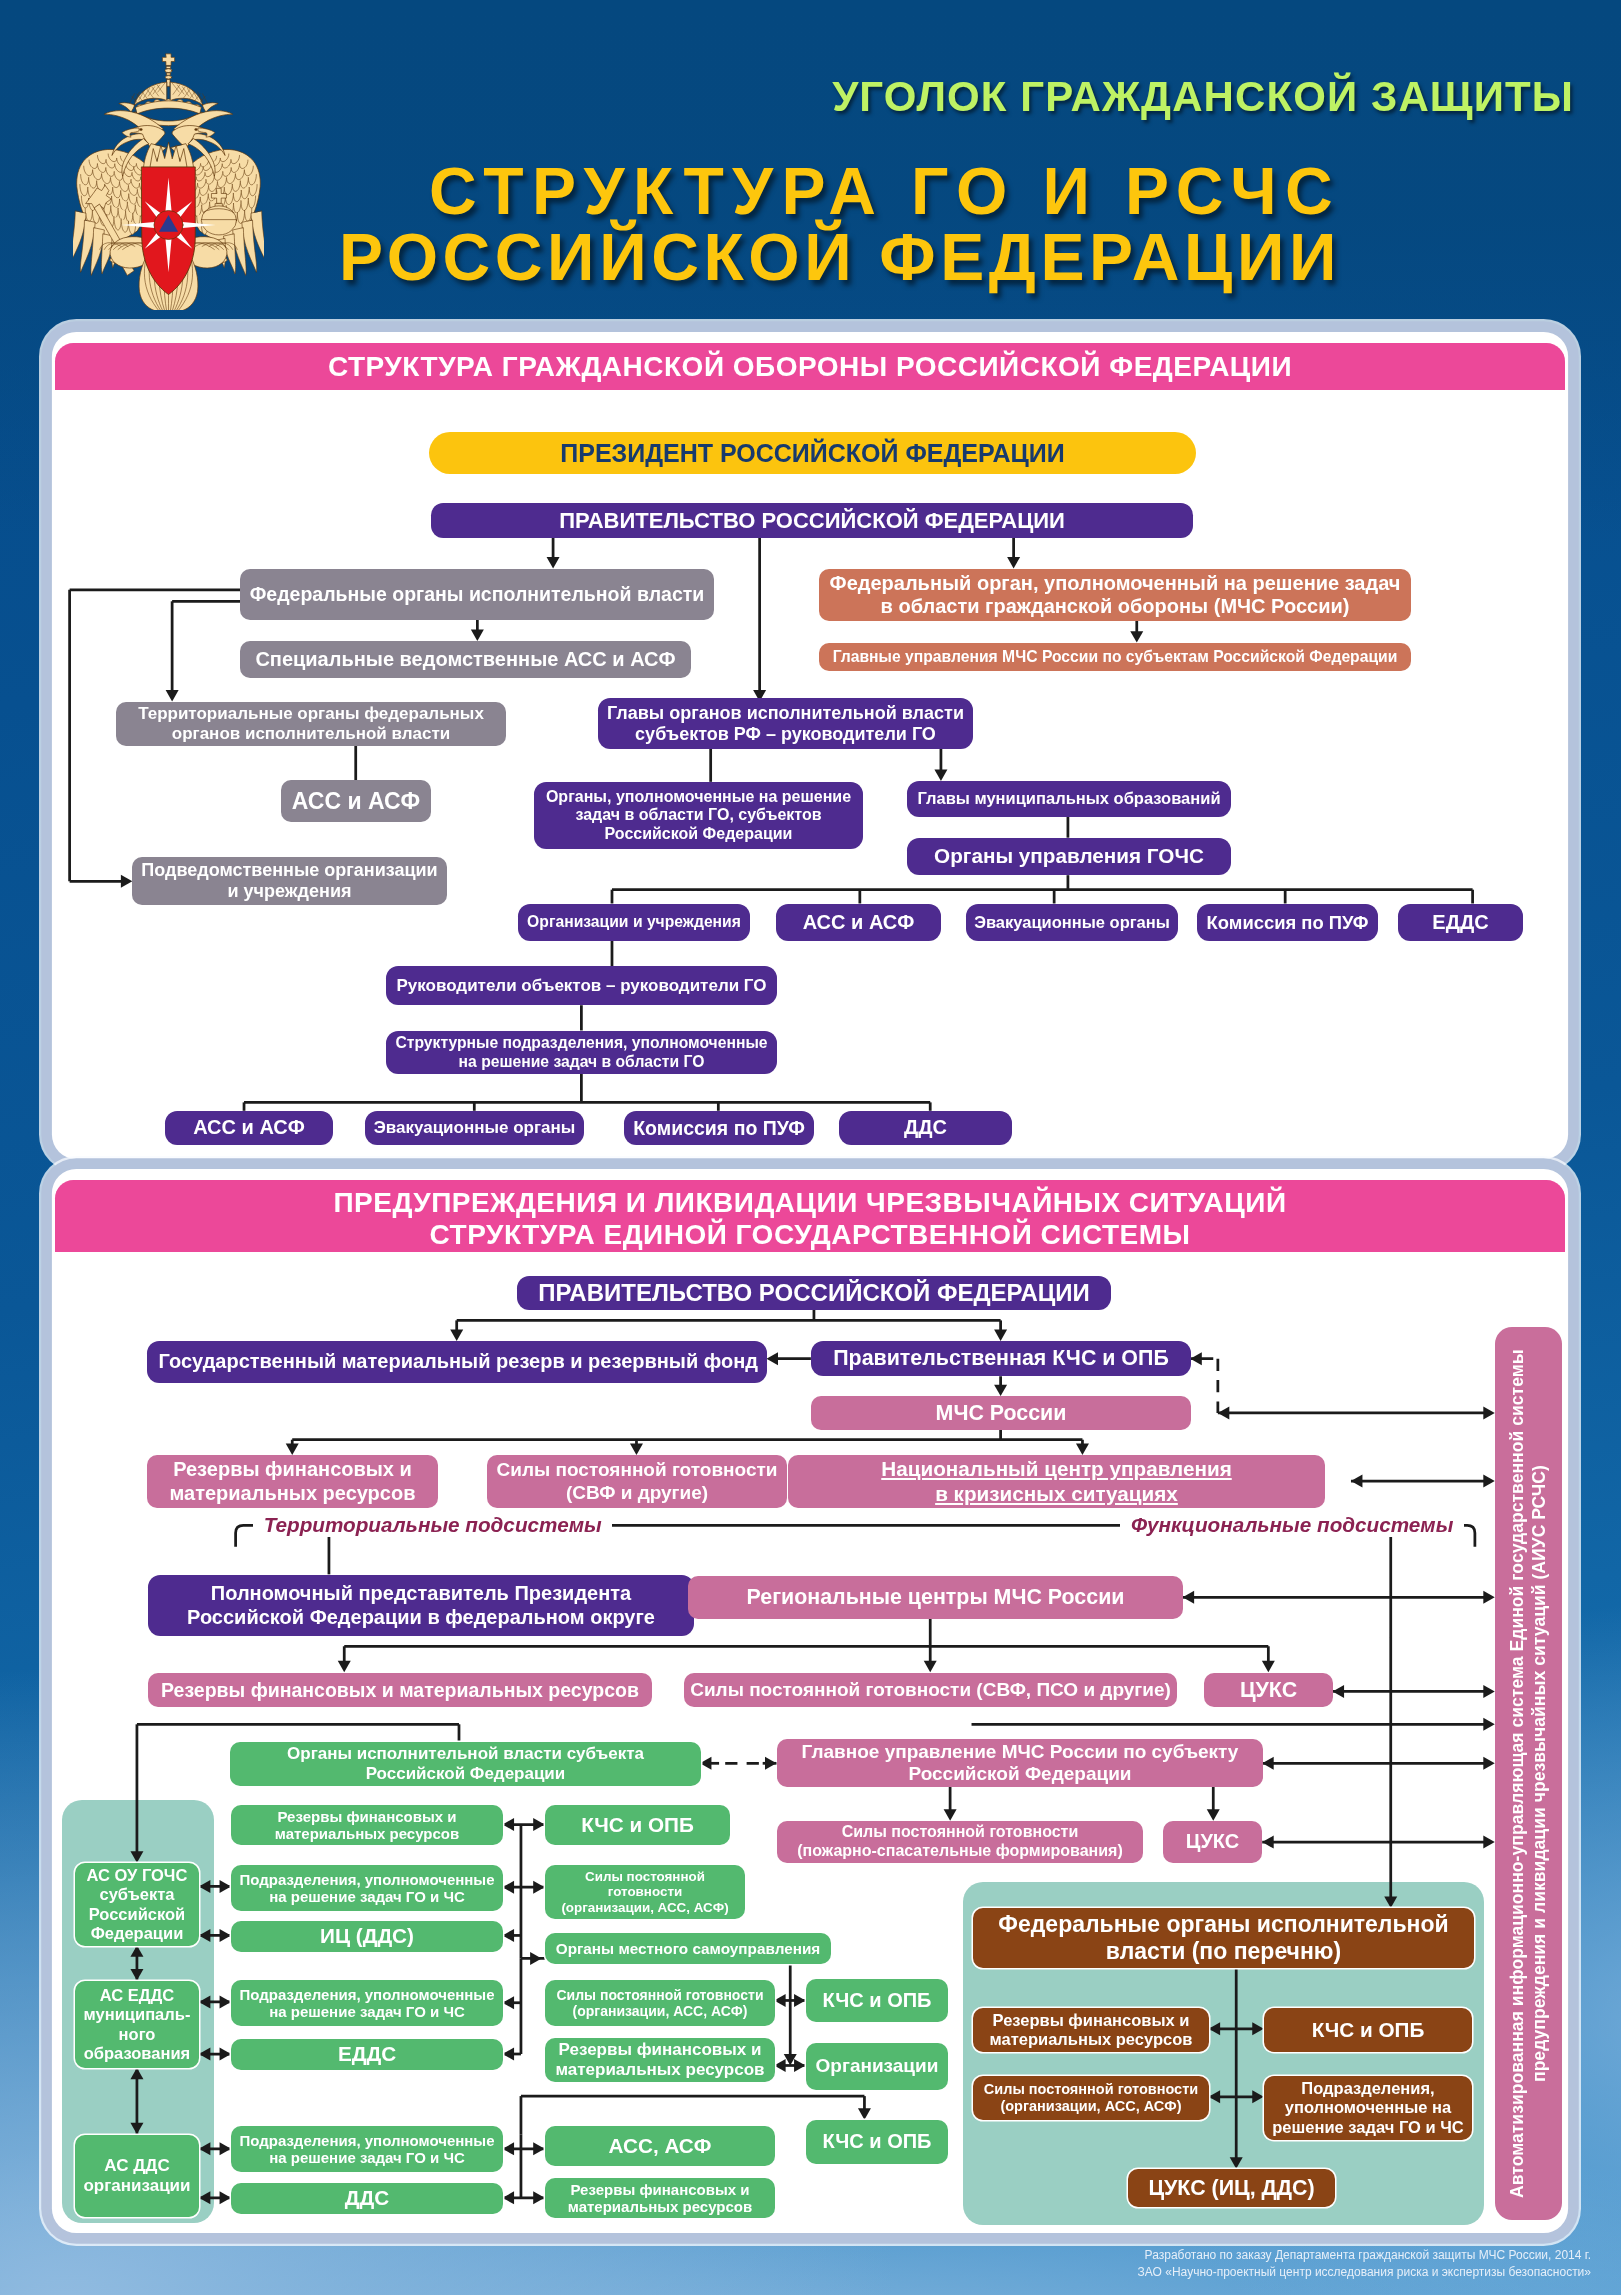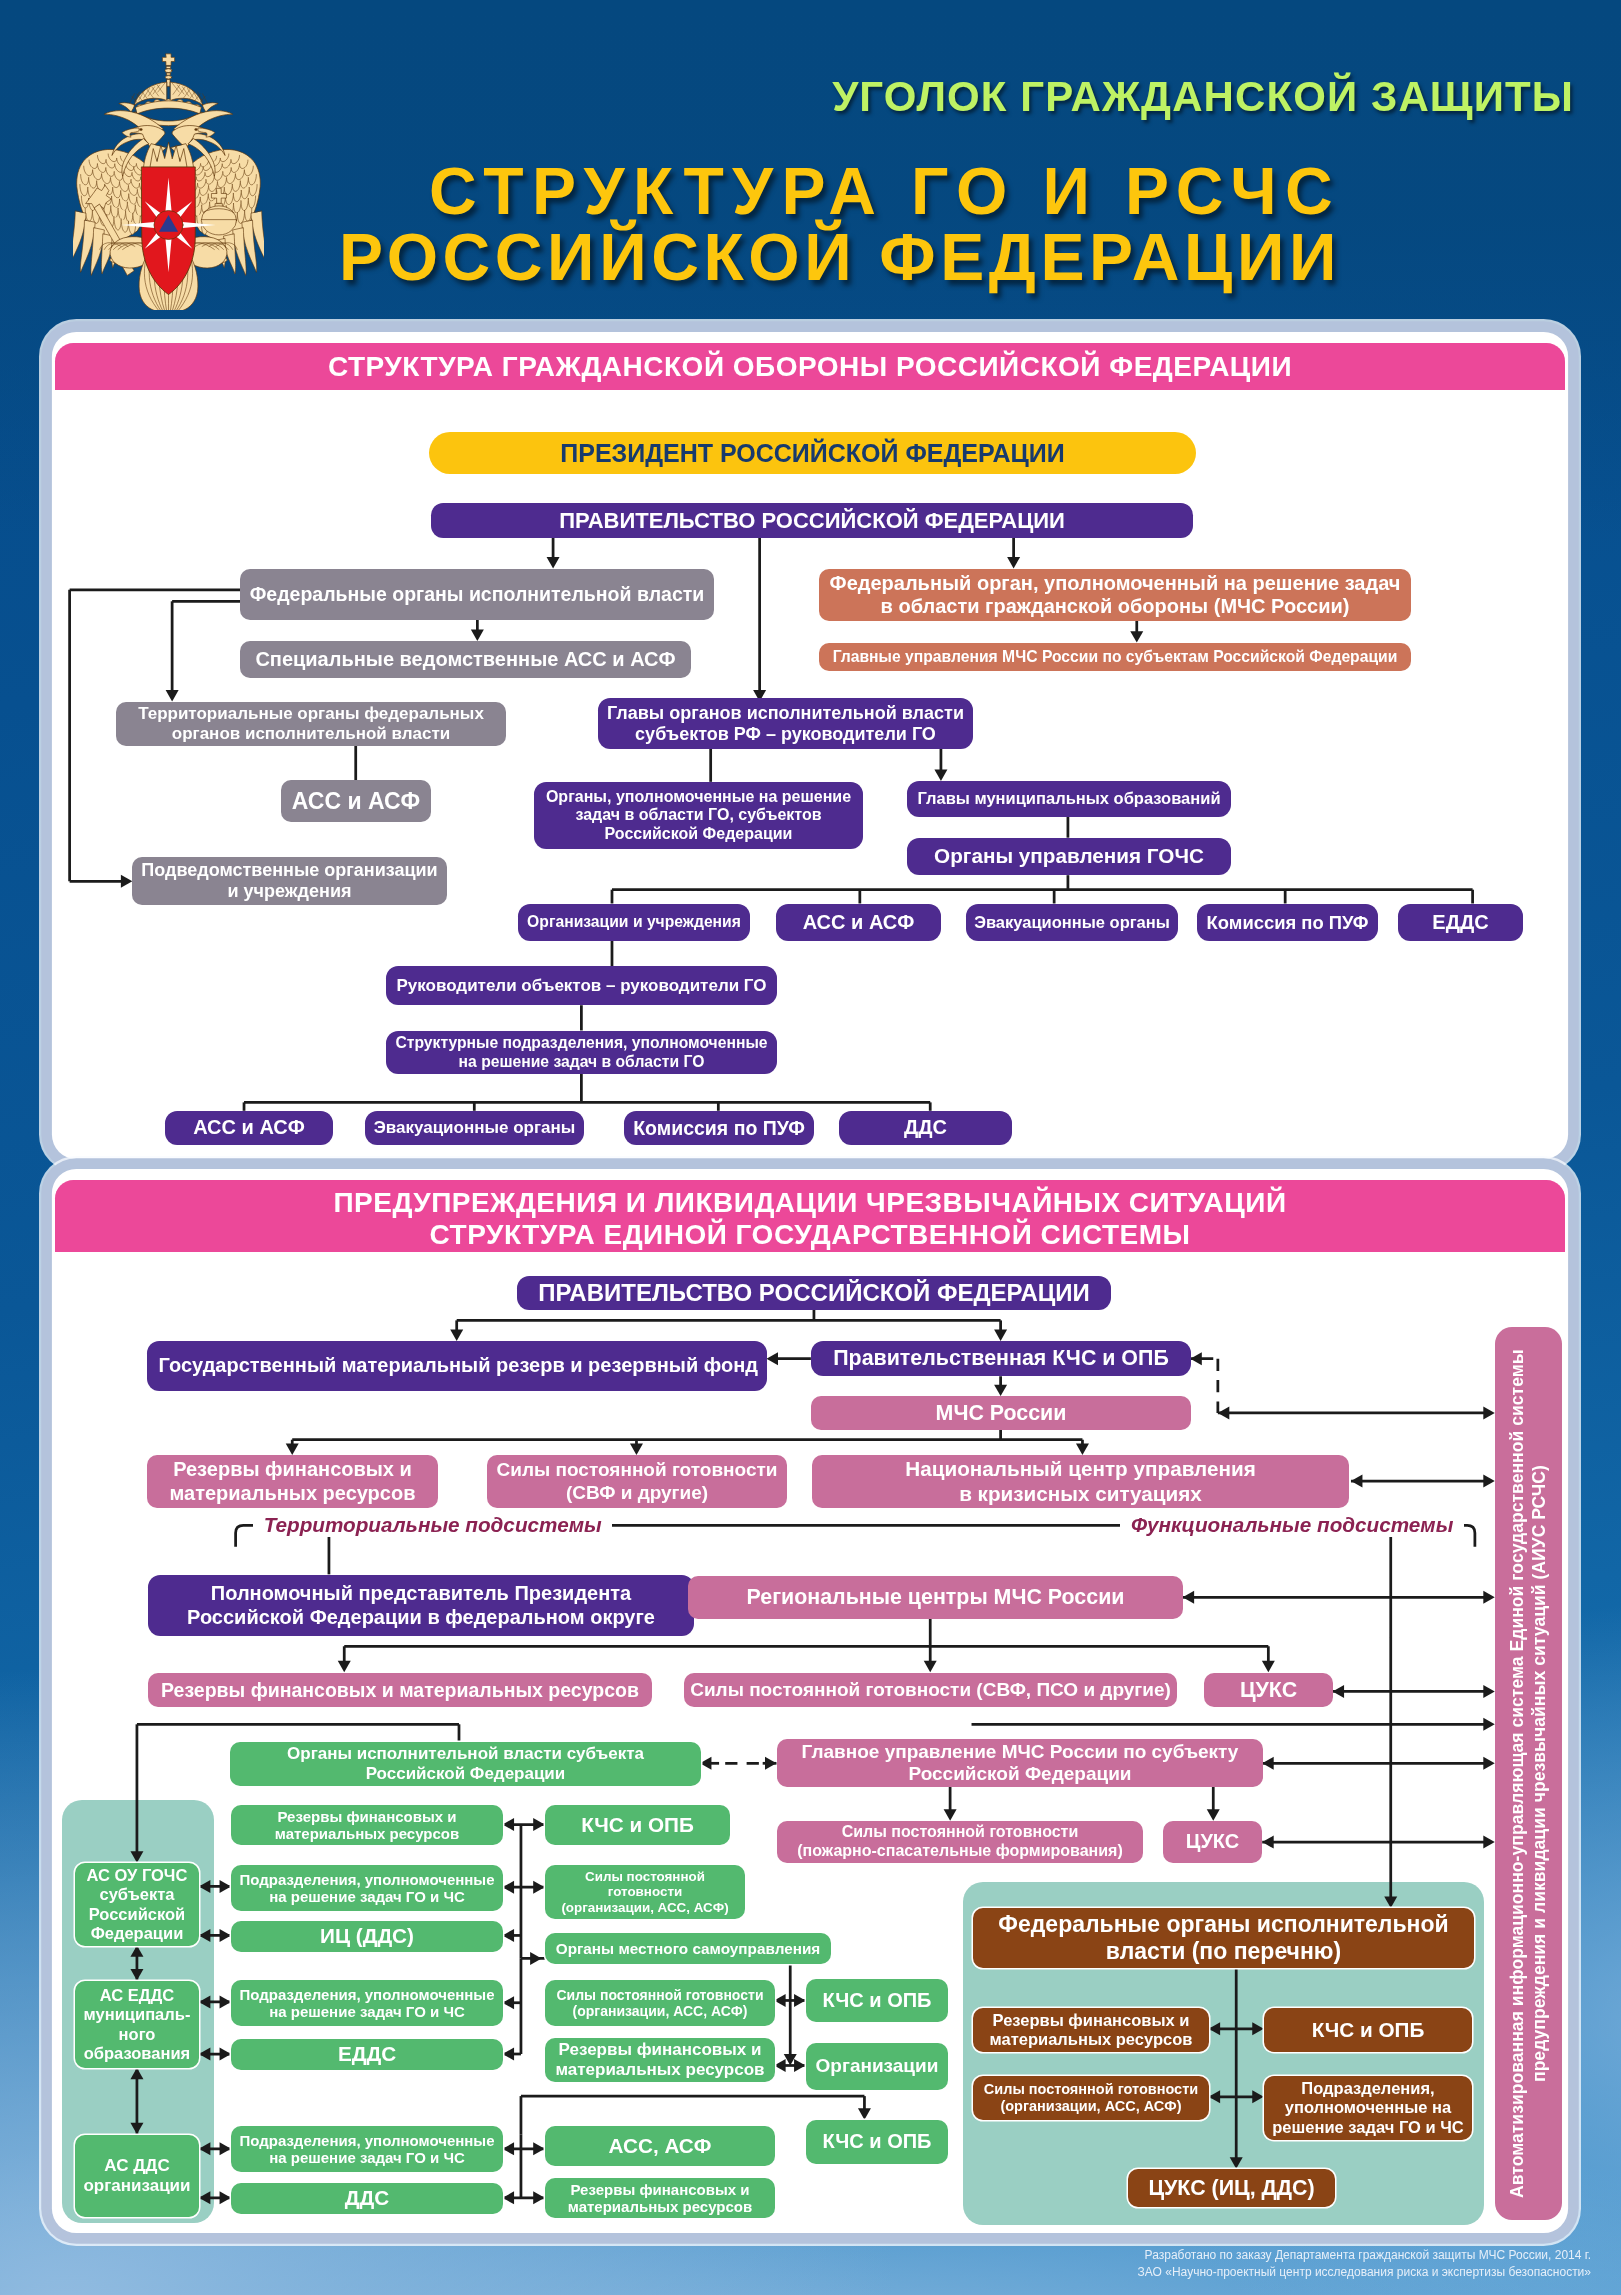--- a/index.html
+++ b/index.html
@@ -638,21 +638,21 @@
 <div class="n purple" style="left:839px;top:1111px;width:173px;height:34px;font-size:20px">
     <span>
       <i>ДДС</i>
     </span>
   </div>
 <div class="n purple" style="left:517px;top:1276px;width:594px;height:34px;font-size:24px">
     <span>
       <i>ПРАВИТЕЛЬСТВО РОССИЙСКОЙ ФЕДЕРАЦИИ</i>
     </span>
   </div>
-<div class="n purple" style="left: 147px; top: 1341px; width: 620px; height: 50px; font-size: 20px; padding-left: 8px;">
+<div class="n purple" style="left: 147px; top: 1341px; width: 620px; height: 42px; font-size: 20px; padding-left: 8px;">
     <span>
       <i>Государственный материальный резерв и резервный фонд</i>
     </span>
   </div>
 <div class="n purple" style="left:811px;top:1341px;width:380px;height:35px;font-size:21.4px">
     <span>
       <i>Правительственная КЧС и ОПБ</i>
     </span>
   </div>
 <div class="n pink" style="left:811px;top:1396px;width:380px;height:34px;font-size:21.4px">
@@ -665,21 +665,21 @@
       <i>Резервы финансовых и</i>
       <i>материальных ресурсов</i>
     </span>
   </div>
 <div class="n pink" style="left: 487px; top: 1455px; width: 300px; height: 53px; font-size: 19px;">
     <span>
       <i>Силы постоянной готовности</i>
       <i>(СВФ и другие)</i>
     </span>
   </div>
-<div class="n pink" style="left: 812px; top: 1455px; width: 537px; height: 53px; font-size: 20.7px;">
+<div class="n pink" style="left: 788px; top: 1455px; width: 537px; height: 53px; font-size: 20.7px; text-decoration: underline;">
     <span>
       <i>Национальный центр управления</i>
       <i>в кризисных ситуациях</i>
     </span>
   </div>
 <div class="n purple" style="left: 148px; top: 1575px; width: 546px; height: 61px; font-size: 20px;">
     <span>
       <i>Полномочный представитель Президента</i>
       <i>Российской Федерации в федеральном округе</i>
     </span>

